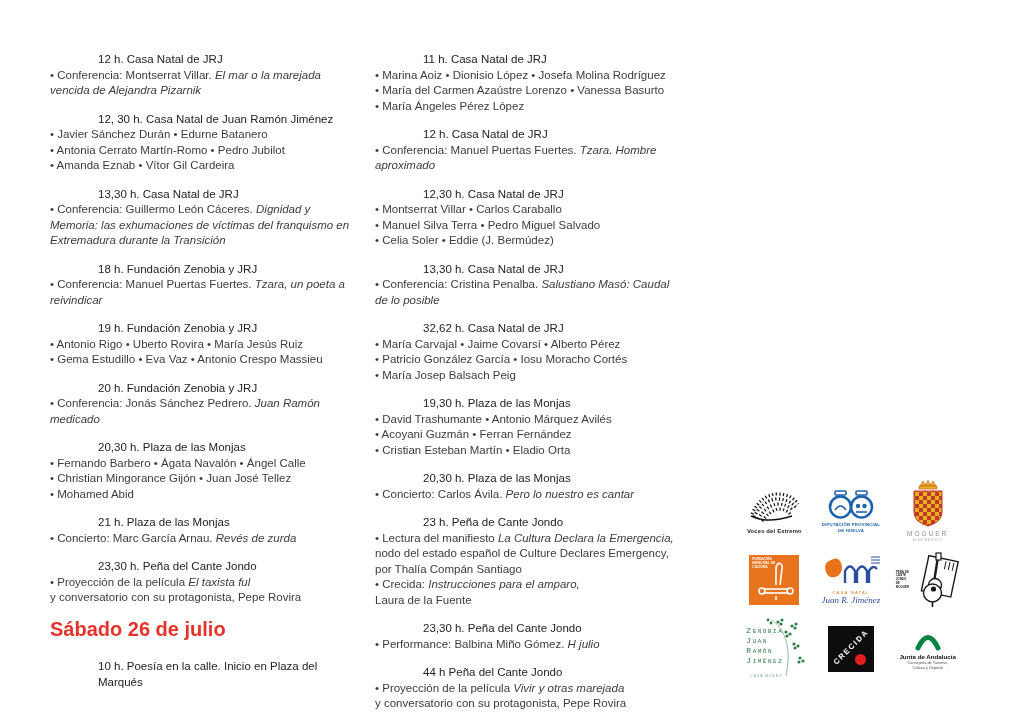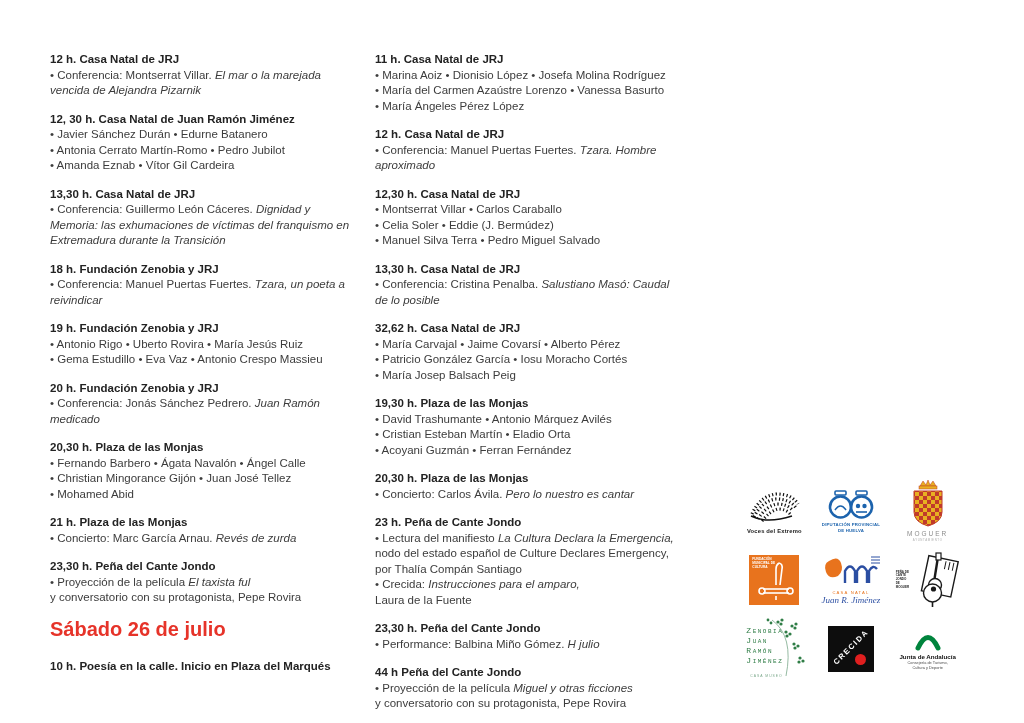--- a/index.html
+++ b/index.html
@@ -8,21 +8,21 @@
     background:#ffffff;
     font-family:"Liberation Sans", sans-serif;
     color:#3a3a3a;
     position:relative;
     overflow:hidden;
   }
   .column { position:absolute; top:52px; font-size:11.5px; line-height:15.5px; }
   #col-left  { left:50px;  width:302px; }
   #col-right { left:375px; width:306px; }
   .section { margin-bottom:13px; }
-  .section-title { font-weight:bold; color:#232323; }
+  .section-title { font-weight:normal; color:#232323;margin-left:48px; }
   .event-line { color:#3c3c3c; }
   .event-line .it { font-style:italic; }
   .date-heading { color:#e63329; font-size:20px; font-weight:bold; margin:16px 0 22px; }
 
   
   #sponsors {
     position:absolute; left:740px; top:480px; width:222px;
     display:grid; grid-template-columns:repeat(3,1fr);
     column-gap:8px; row-gap:10px;
     justify-items:center; align-items:center;
@@ -120,56 +120,56 @@
       <div class="event-line"><span>• María del Carmen Azaústre Lorenzo • Vanessa Basurto</span></div>
       <div class="event-line"><span>• María Ángeles Pérez López</span></div>
     </div>
     <div class="section">
       <div class="section-title">12 h. Casa Natal de JRJ</div>
       <div class="event-line"><span>• Conferencia: Manuel Puertas Fuertes. </span><span class="it">Tzara. Hombre aproximado</span></div>
     </div>
     <div class="section">
       <div class="section-title">12,30 h. Casa Natal de JRJ</div>
       <div class="event-line"><span>• Montserrat Villar • Carlos Caraballo</span></div>
+      <div class="event-line"><span>• Manuel Silva Terra • Pedro Miguel Salvado</span></div>
       <div class="event-line"><span>• Celia Soler • Eddie (J. Bermúdez)</span></div>
-      <div class="event-line"><span>• Manuel Silva Terra • Pedro Miguel Salvado</span></div>
     </div>
     <div class="section">
       <div class="section-title">13,30 h. Casa Natal de JRJ</div>
       <div class="event-line"><span>• Conferencia: Cristina Penalba. </span><span class="it">Salustiano Masó: Caudal de lo posible</span></div>
     </div>
     <div class="section">
       <div class="section-title">32,62 h. Casa Natal de JRJ</div>
       <div class="event-line"><span>• María Carvajal • Jaime Covarsí • Alberto Pérez</span></div>
       <div class="event-line"><span>• Patricio González García • Iosu Moracho Cortés</span></div>
       <div class="event-line"><span>• María Josep Balsach Peig</span></div>
     </div>
     <div class="section">
       <div class="section-title">19,30 h. Plaza de las Monjas</div>
       <div class="event-line"><span>• David Trashumante • Antonio Márquez Avilés</span></div>
+      <div class="event-line"><span>• Acoyani Guzmán • Ferran Fernández</span></div>
       <div class="event-line"><span>• Cristian Esteban Martín • Eladio Orta</span></div>
-      <div class="event-line"><span>• Acoyani Guzmán • Ferran Fernández</span></div>
     </div>
     <div class="section">
       <div class="section-title">20,30 h. Plaza de las Monjas</div>
       <div class="event-line"><span>• Concierto: Carlos Ávila. </span><span class="it">Pero lo nuestro es cantar</span></div>
     </div>
     <div class="section">
       <div class="section-title">23 h. Peña de Cante Jondo</div>
       <div class="event-line"><span>• Lectura del manifiesto </span><span class="it">La Cultura Declara la Emergencia,</span><span> nodo del estado español de Culture Declares Emergency,  por Thalía Compán Santiago</span></div>
       <div class="event-line"><span>• Crecida: </span><span class="it">Instrucciones para el amparo,</span></div>
       <div class="event-line"><span>Laura de la Fuente</span></div>
     </div>
     <div class="section">
       <div class="section-title">23,30 h. Peña del Cante Jondo</div>
       <div class="event-line"><span>• Performance: Balbina Miño Gómez. </span><span class="it">H julio</span></div>
     </div>
     <div class="section">
       <div class="section-title">44 h Peña del Cante Jondo</div>
-      <div class="event-line"><span>• Proyección de la película </span><span class="it">Miguel y otras ficciones</span></div>
+      <div class="event-line"><span>• Proyección de la película </span><span class="it">Vivir y otras marejada</span></div>
       <div class="event-line"><span>y conversatorio con su protagonista, Pepe Rovira</span></div>
     </div>
   </div>
 
 <div id="sponsors">
 
   <div class="logo">
     <svg width="58" height="38" viewBox="0 0 58 38">
       <g fill="none" stroke="#111111">
         <path d="M7 26 Q15 8 31 6 Q47 6 53 16" stroke-width="3.2" stroke-dasharray="1.2 2.4"></path>

